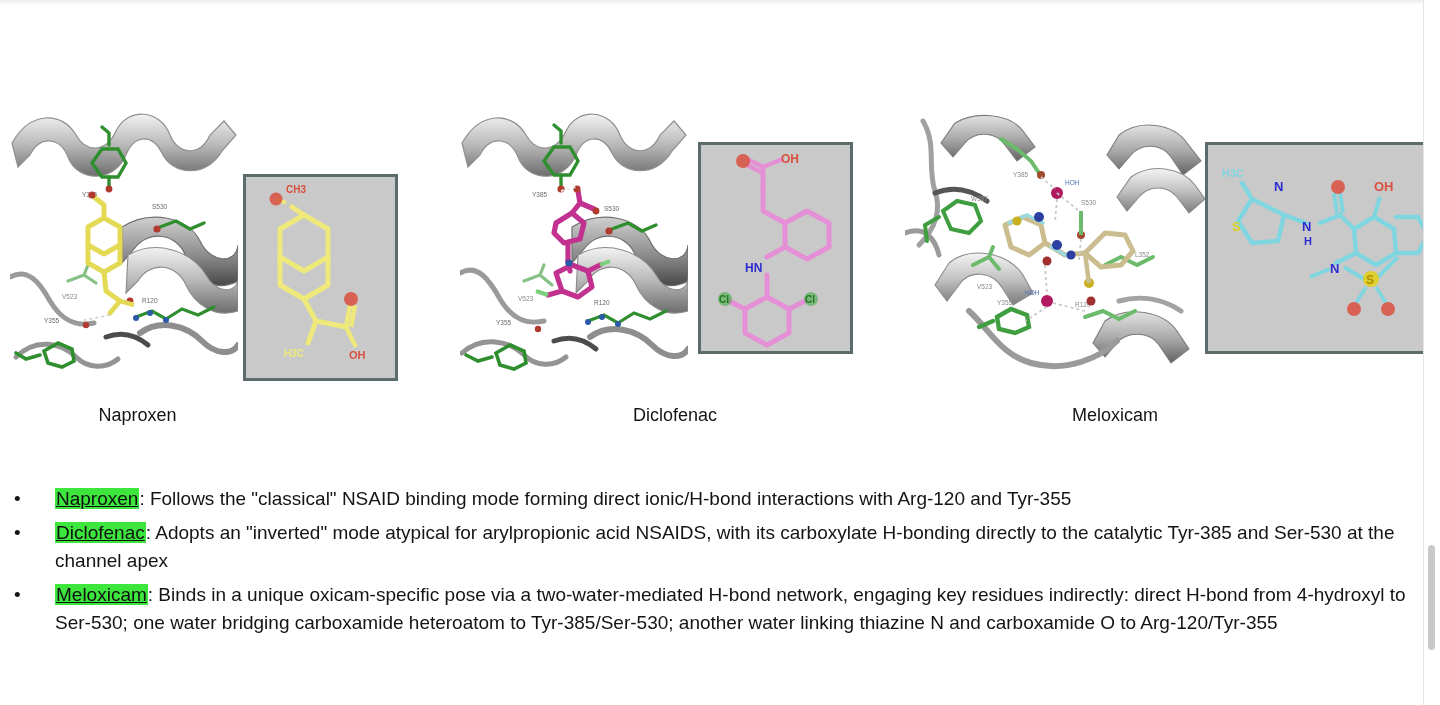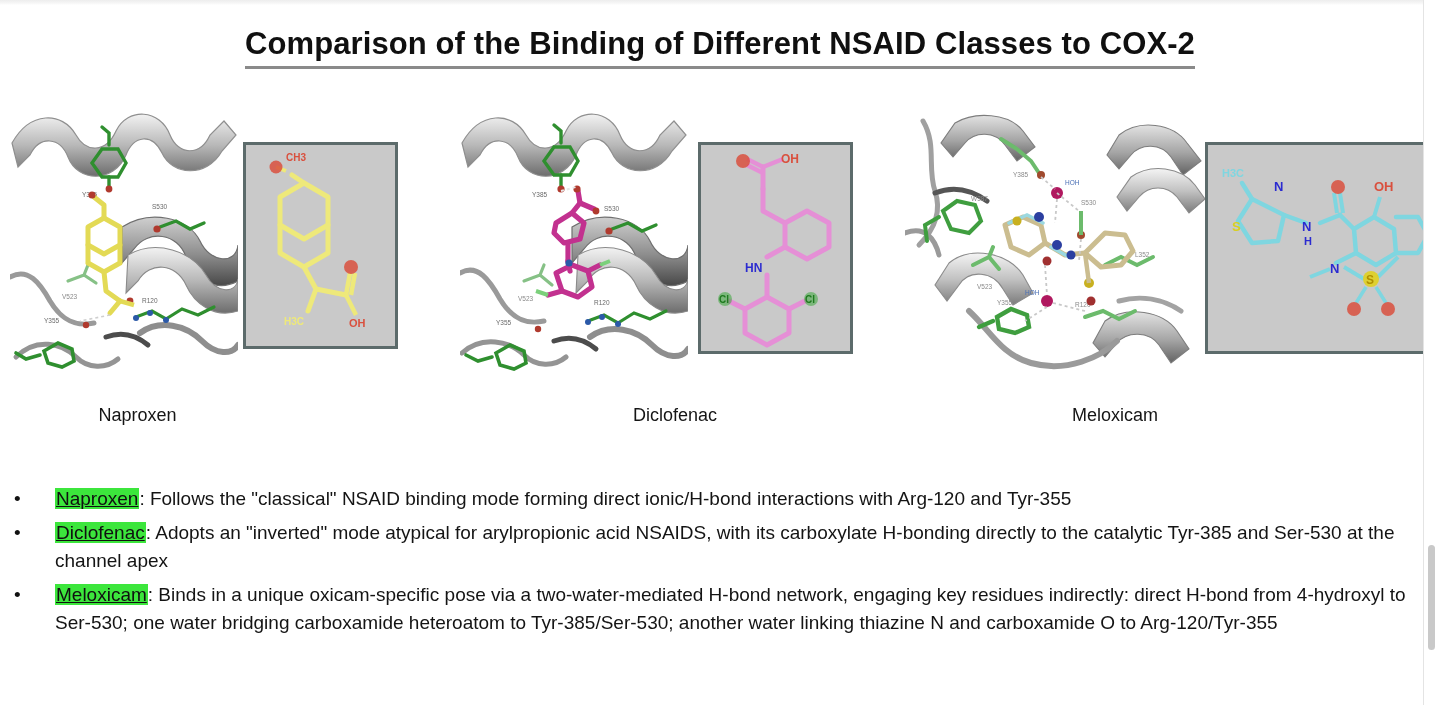--- a/index.html
+++ b/index.html
@@ -97,21 +97,21 @@
 
   
   .struct2d {
     position: absolute;
     top: 37px;
     background: #c9c9c9;
     border: 3px solid #5c6b6b;
     box-sizing: border-box;
     overflow: hidden;
   }
-  .g0 .struct2d { left: 233px; width: 155px; height: 207px; }
+  .g0 .struct2d { left: 233px; width: 155px; height: 207px; margin-top: 32px; }
   .g1 .struct2d { left: 238px; width: 155px; height: 212px; }
   .g2 .struct2d { left: 300px; width: 232px; height: 212px; }
   .struct2d svg { display: block; }
 
   .caption {
     position: absolute;
     top: 300px;
     width: 100%;
     text-align: center;
     font-size: 18px;
@@ -159,23 +159,20 @@
     padding: 0 1px;
   }
 </style>
 </head>
 <body>
 
 <div class="slide">
 
   <div class="top-strip"></div>
 
-  <div class="title-wrap">
-    <span class="title">Comparison of the Binding of Different NSAID Classes to COX-2</span>
-  </div>
 
   <div class="figures">
 
     <div class="group g0">
       <div class="panels">
 
         <div class="protein">
           <svg width="228" height="272" viewBox="0 0 228 272">
             <rect width="228" height="272" fill="#ffffff"></rect>
             <defs>

